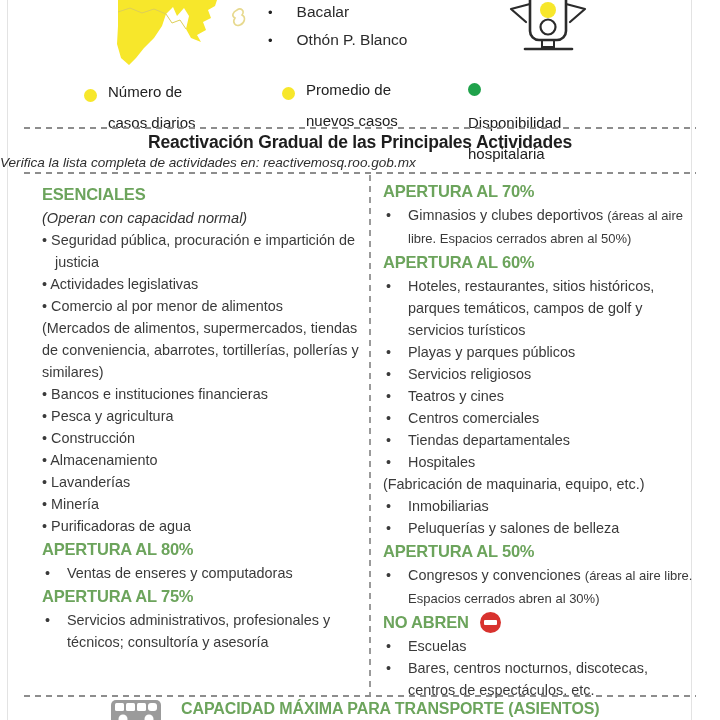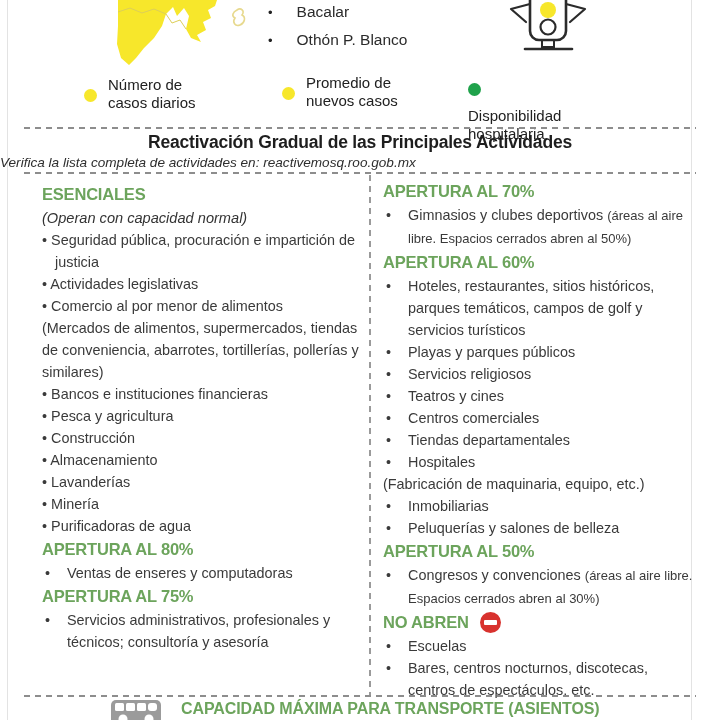--- a/index.html
+++ b/index.html
@@ -17,21 +17,21 @@
     background:repeating-linear-gradient(90deg,#8d8d8d 0 6px,transparent 6px 11px);}
   .dash-v{position:absolute;left:369px;top:175px;height:520px;width:2px;
     background:repeating-linear-gradient(180deg,#9a9a9a 0 6px,transparent 6px 11px);}
   
   .muni-item{position:absolute;left:268px;display:flex;align-items:center;gap:24px;
     font-size:15.5px;color:#2b2b2b;}
   .muni-item .b{font-size:13px;color:#222;}
   
   .legend-item{position:absolute;display:flex;gap:11px;}
   .legend-dot{width:13px;height:13px;border-radius:50%;margin-top:13px;flex:0 0 13px;}
-  .legend-label{font-size:15px;line-height:18px;color:#212121;white-space:pre-line;font-weight:500;}
+  .legend-label{font-size:15px;line-height:31px;color:#212121;white-space:pre-line;font-weight:500;}
   
   .banner-title{position:absolute;top:132px;left:0;width:720px;text-align:center;
     font-size:17.5px;font-weight:bold;color:#1e1e1e;letter-spacing:-0.2px;}
   .banner-sub{position:absolute;top:155px;left:0;width:605px;text-align:left;
     font-style:italic;font-size:13.6px;color:#2e2e2e;}
   
   .col{position:absolute;color:#3a3a3a;}
   #col-left{left:42px;top:182px;width:330px;}
   #col-right{left:383px;top:179px;width:311px;}
   .sec-heading{font-size:16.5px;line-height:21px;font-weight:bold;color:#6ca45c;

